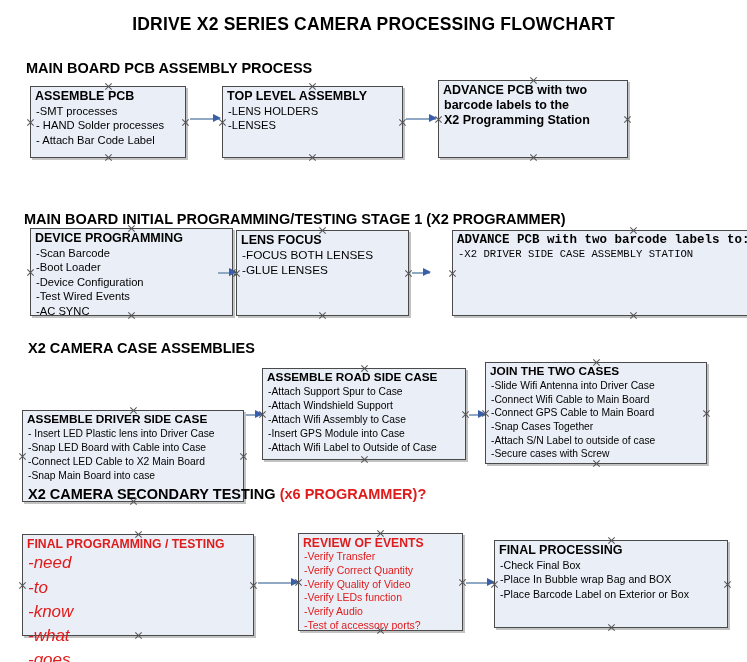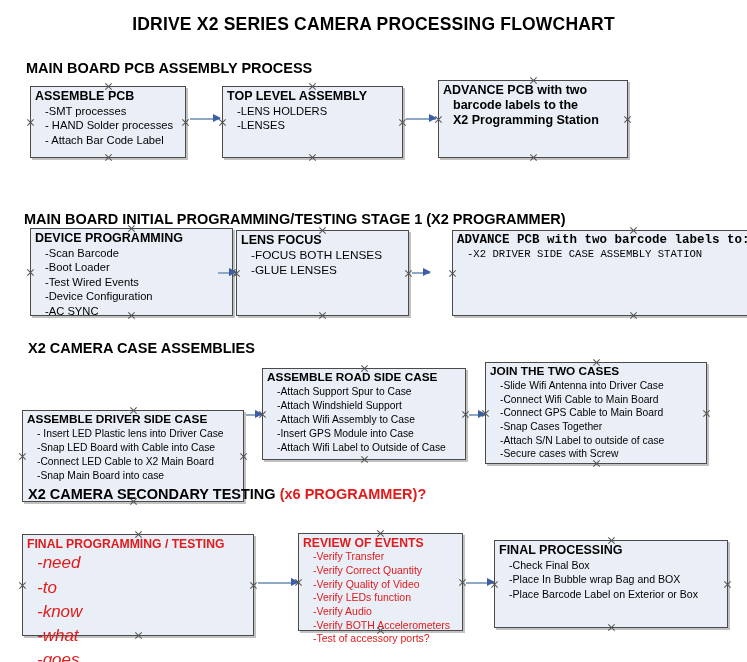--- a/index.html
+++ b/index.html
@@ -28,21 +28,21 @@
     border:1.5px solid #4a4a4a;
     box-shadow:2px 2px 0 rgba(120,120,120,0.45);
   }
   .node .title {
     font-size:12.5px; font-weight:bold; line-height:1.18;
     padding:2px 0 0 4px;
     white-space:nowrap;
   }
   .node .items {
     list-style:none;
-    padding:0 0 0 14px;
+    padding:0 0 0 5px;
     font-size:11.2px; line-height:1.30;
   }
   .node .items li { white-space:nowrap; }
   .node.red .title, .node.red .items { color:#e01b1b; }
   .node .items li.overflow {
     position:relative;
   }
 
   
   .handle {
@@ -132,22 +132,22 @@
 
 <div class="section-header" style="left:24px; top:200px;margin-top:11px;">
   <span>MAIN BOARD INITIAL PROGRAMMING/TESTING STAGE 1 (X2 PROGRAMMER)</span>
 </div>
 
 <div class="node" style="left:30px; top:228px; width:203px; height:88px;">
   <div class="title">DEVICE PROGRAMMING</div>
   <ul class="items">
     <li>-Scan Barcode</li>
     <li>-Boot Loader</li>
+    <li>-Device Configuration</li>
     <li>-Test Wired Events</li>
-    <li>-Device Configuration</li>
     <li>-AC SYNC</li>
   </ul>
   <span class="handle top"></span>
   <span class="handle bottom"></span>
   <span class="handle left"></span>
   <span class="handle right"></span>
 </div>
 
 <div class="arrow" style="left:218px; top:268px; width:18px;">
   <span class="shaft"></span>
@@ -267,21 +267,20 @@
 </div>
 
 <div class="node red" style="left:298px; top:533px; width:165px; height:98px; overflow:visible;">
   <div class="title" style="font-size:12.2px;">REVIEW OF EVENTS</div>
   <ul class="items" style="font-size:10.5px; line-height:1.30;">
     <li>-Verify Transfer</li>
     <li>-Verify Correct Quantity</li>
     <li>-Verify Quality of Video</li>
     <li>-Verify LEDs function</li>
     <li>-Verify Audio</li>
-    <li>-Verify BOTH Accelerometers</li>
     <li class="overflow">-Test of accessory ports?</li>
   </ul>
   <span class="handle top"></span>
   <span class="handle bottom"></span>
   <span class="handle left"></span>
   <span class="handle right"></span>
 </div>
 
 <div class="arrow" style="left:466px; top:578px; width:28px;">
   <span class="shaft"></span>

